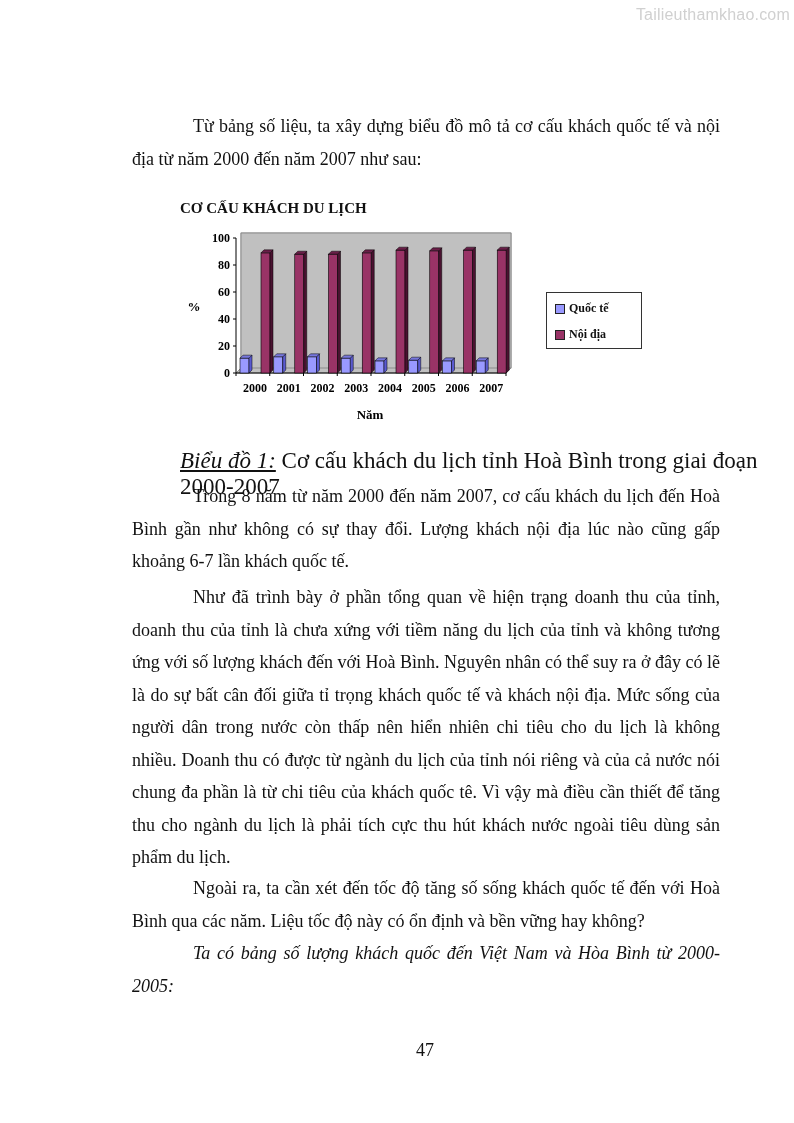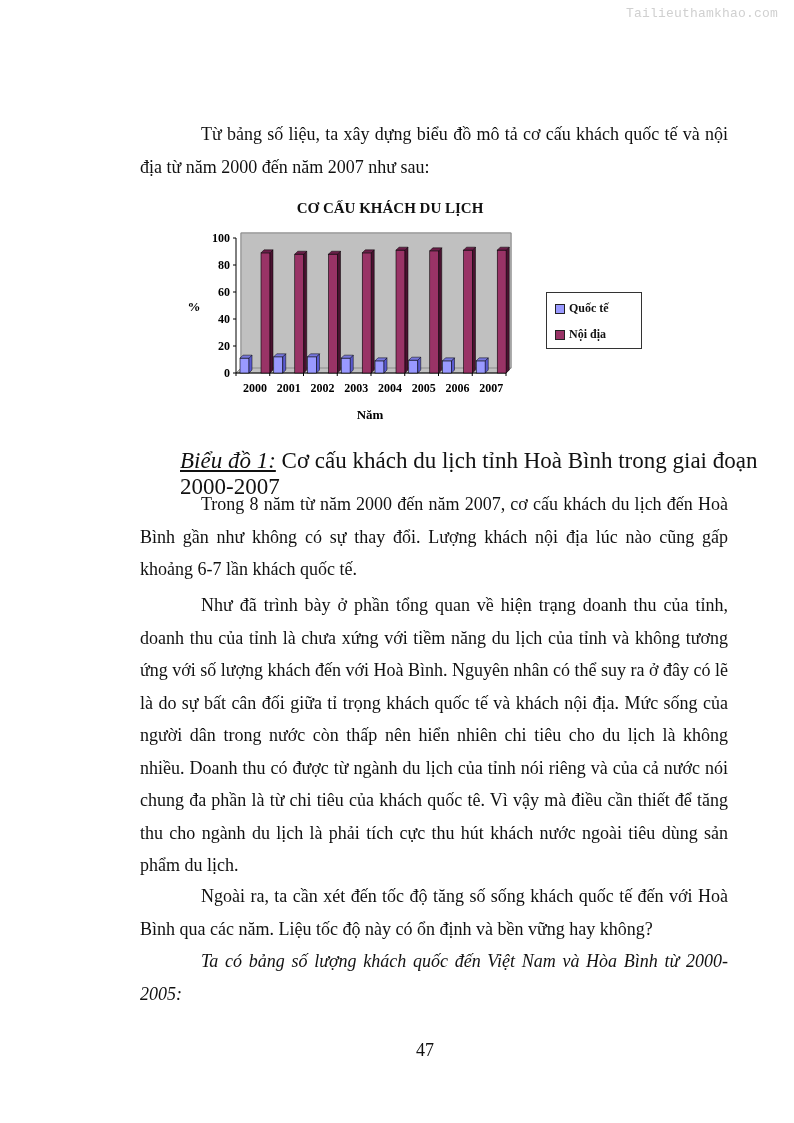--- a/index.html
+++ b/index.html
@@ -1,24 +1,24 @@
 <!DOCTYPE html>
 <html><head>
 <meta charset="utf-8">
 <style>
   html, body { margin:0; padding:0; background:#ffffff; }
   body { width:794px; height:1123px; position:relative; overflow:hidden;
          font-family:"Liberation Serif", "DejaVu Serif", serif; color:#111; }
-  .watermark { position:absolute; top:6px; right:16px; font-family:Liberation Mono, monospace;
-               font-size:13px; color:#d0d0d0; letter-spacing:0.2px; }
+  .watermark { position:absolute; top:6px; right:4px; font-family:Liberation Sans, sans-serif;
+               font-size:16px; color:#d0d0d0; letter-spacing:0.2px; }
   .para { position:absolute; left:132px; width:588px; font-size:18px; line-height:32.5px;
-          text-align:justify; margin:8px; }
+          text-align:justify; margin:0; }
   .para .indent { display:inline-block; width:61px; }
   .p1 { top:110px; }
-  .chart-title { position:absolute; top:200px; left:180px; width:420px; text-align:center;
+  .chart-title { position:absolute; top:200px; left:180px; width:420px; text-align:left;
                  font-weight:bold; font-size:15px; }
   svg#chart { position:absolute; left:180px; top:225px; }
   .legend { position:absolute; left:546px; top:292px; width:94px; height:55px; border:1px solid #333;
             background:#fff; font-size:12px; font-weight:bold; }
   .legend-item { position:absolute; left:8px; display:flex; align-items:center; gap:4px; }
   .legend-swatch { width:8px; height:8px; border:1px solid #222; display:inline-block; }
   .caption { position:absolute; top:448px; left:180px; font-size:23px; }
   .caption .cap-label { font-style:italic; text-decoration:underline; }
   .p2 { top:480px; }
   .p3 { top:581px; }

